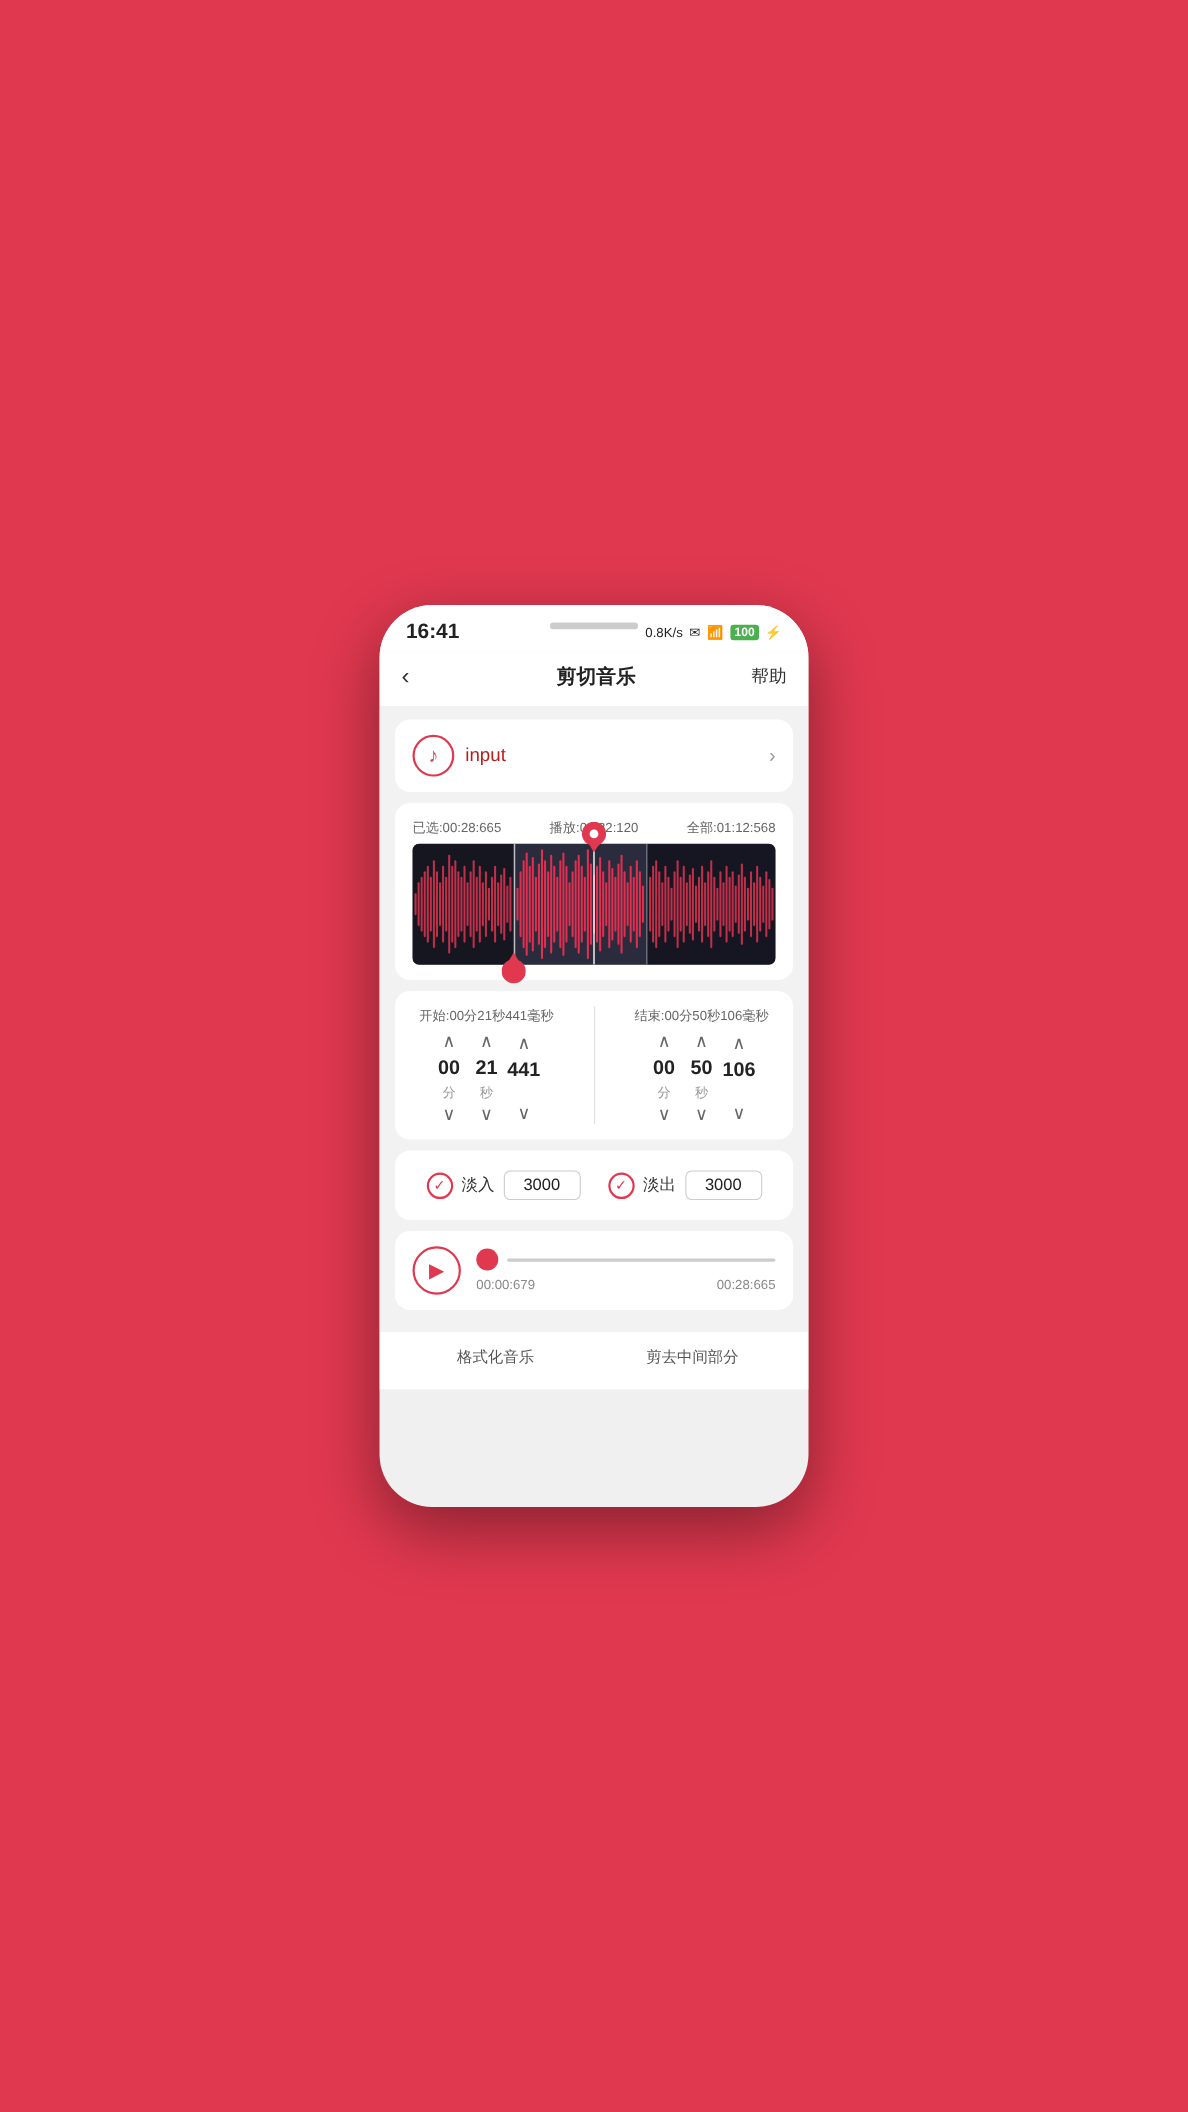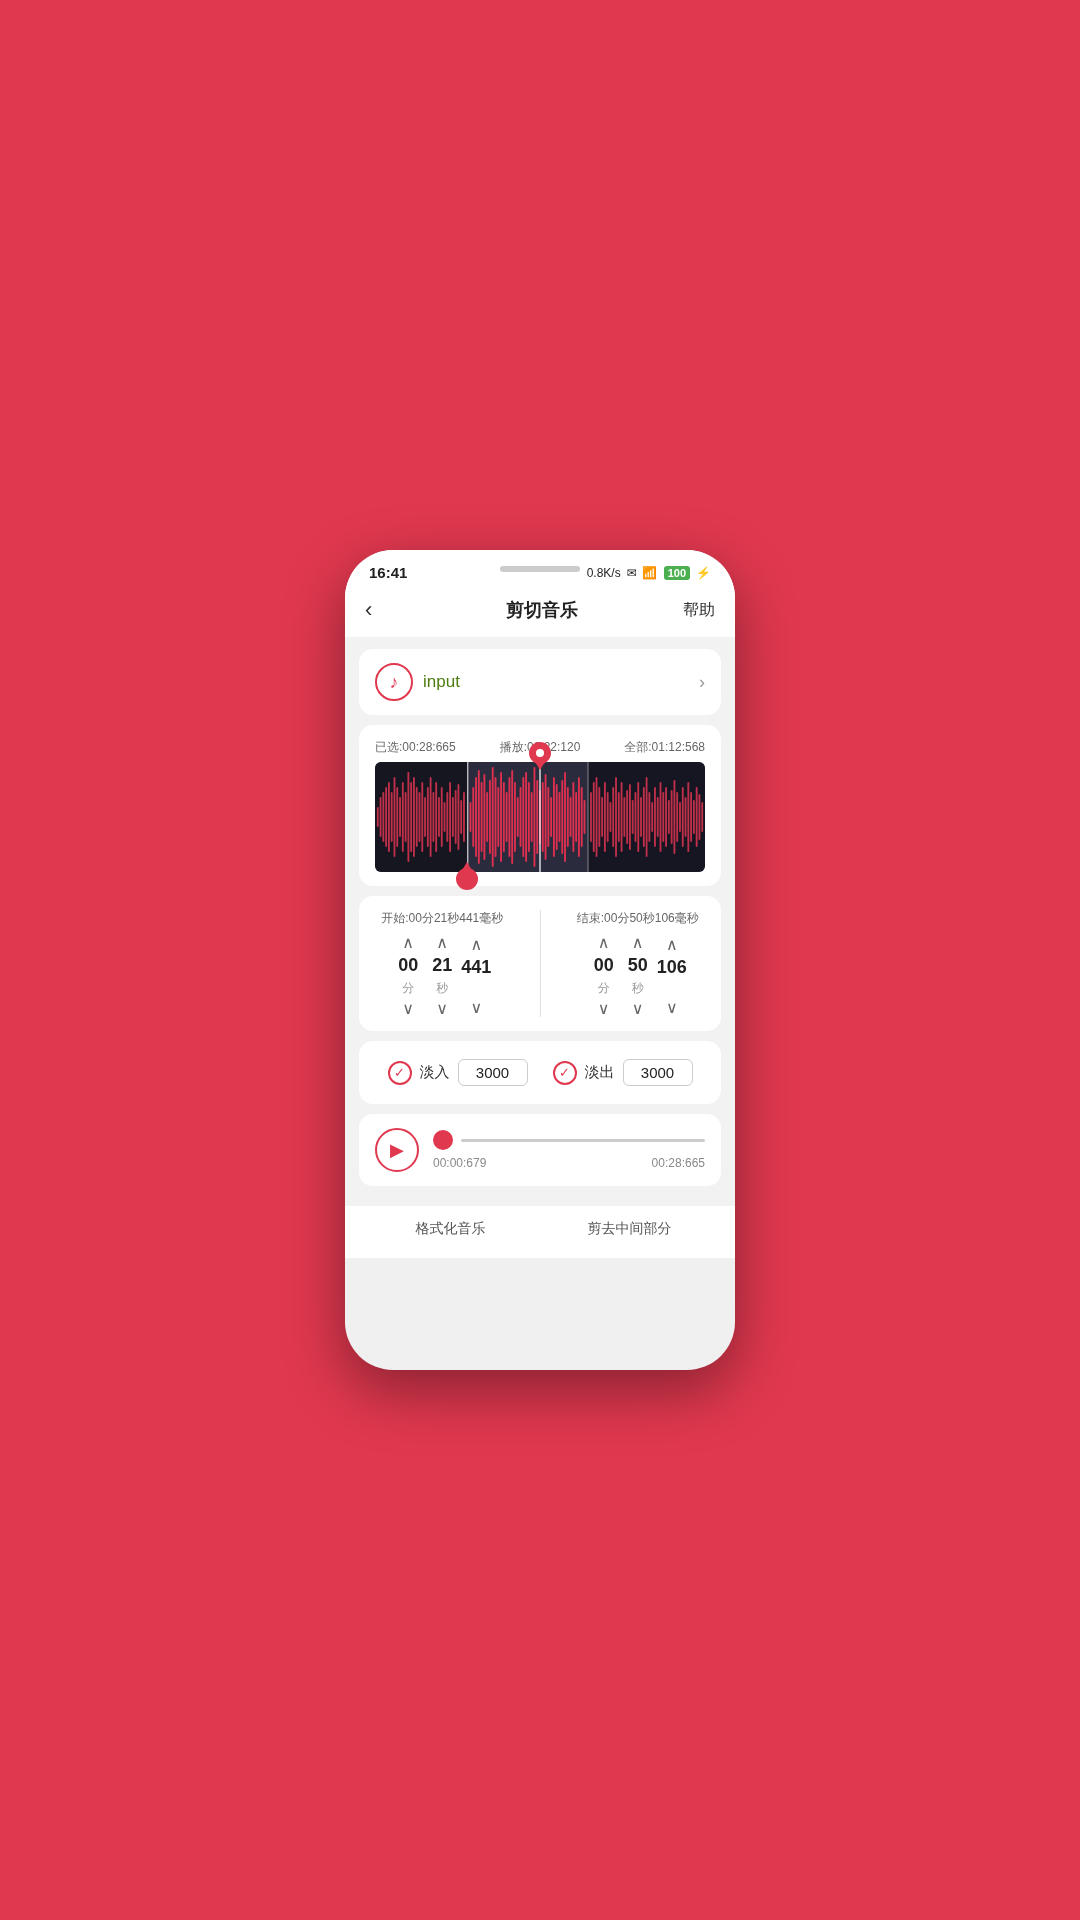--- a/index.html
+++ b/index.html
@@ -33,21 +33,21 @@
       border-radius: 3px;
     }
     .status-bar {
       display: flex;
       justify-content: space-between;
       align-items: center;
       padding: 14px 24px 6px;
       background: #fff;
     }
     .status-time {
-      font-size: 15px;
+      font-size: 19px;
       font-weight: 600;
       color: #222;
     }
     .status-right {
       display: flex;
       align-items: center;
       gap: 6px;
       font-size: 12px;
       color: #222;
     }
@@ -112,21 +112,21 @@
       border-radius: 50%;
       border: 2px solid #e0384f;
       display: flex;
       align-items: center;
       justify-content: center;
       color: #e0384f;
       font-size: 18px;
     }
     .file-name {
       font-size: 17px;
-      color: #4d7c0f;
+      color: #b91c1c;
     }
     .chevron-right {
       color: #999;
       font-size: 18px;
     }
     
     .waveform-info {
       display: flex;
       justify-content: space-between;
       font-size: 12px;

